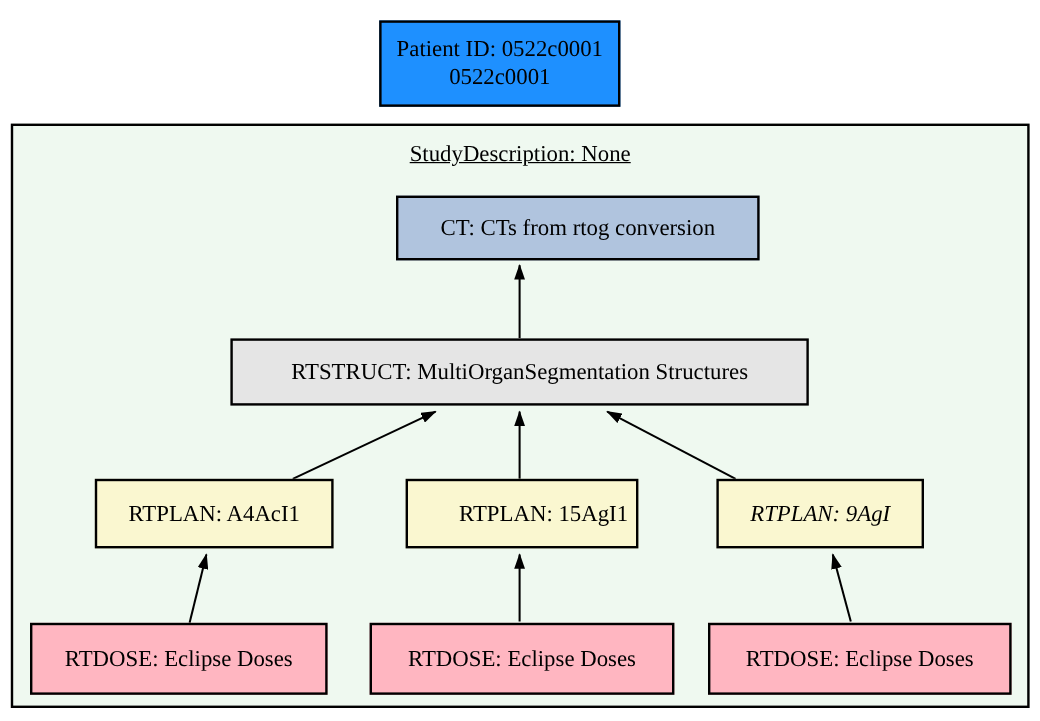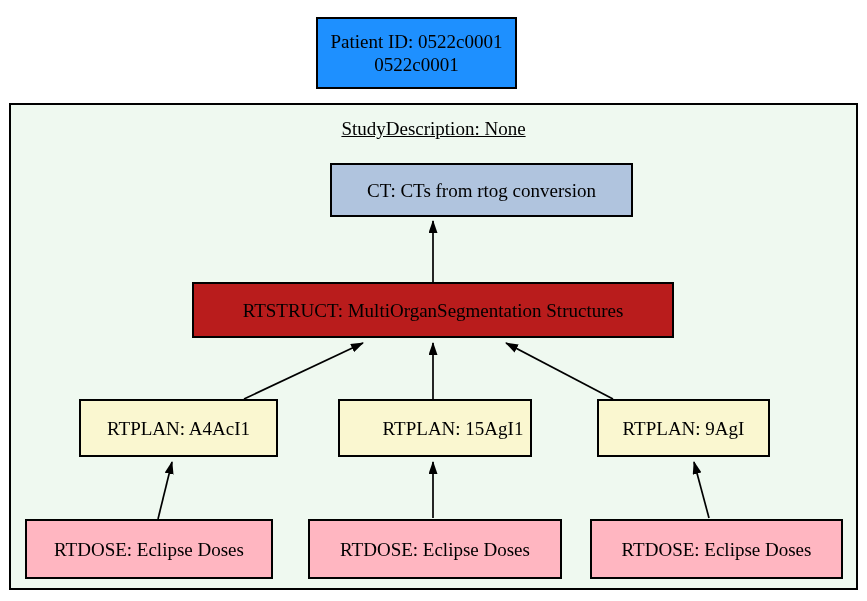--- a/index.html
+++ b/index.html
@@ -44,21 +44,21 @@
     top: 13px;
     text-align: center;
     font-size: 19px;
     text-decoration: underline;
   }
   .patient   { left: 316px; top: 17px;  width: 201px; height: 72px; }
   .ct        { left: 283px; top: 163px; width: 303px; height: 54px; margin-left: 47px; }
   .rtstruct  { left: 192px; top: 282px; width: 482px; height: 56px; }
   .rtplan-1  { left: 79px;  top: 399px; width: 199px; height: 58px; }
   .rtplan-2  { left: 338px; top: 399px; width: 194px; height: 58px; }
-  .rtplan-3  { left: 597px; top: 399px; width: 173px; height: 58px; }
+  .rtplan-3  { left: 597px; top: 399px; width: 173px; height: 58px; font-style: italic; }
   .rtdose-1  { left: 25px;  top: 519px; width: 248px; height: 60px; }
   .rtdose-2  { left: 308px; top: 519px; width: 254px; height: 60px; }
   .rtdose-3  { left: 590px; top: 519px; width: 253px; height: 60px; }
 </style>
 </head>
 <body>
 
 <div class="canvas">
 
   <div class="node patient" style="background-color: rgb(30, 144, 255);">
@@ -82,21 +82,21 @@
     <line x1="613" y1="399" x2="506" y2="343" stroke="#000" stroke-width="1.7" marker-end="url(#arrow)"></line>
     <line x1="158" y1="519" x2="172" y2="462" stroke="#000" stroke-width="1.7" marker-end="url(#arrow)"></line>
     <line x1="433" y1="518" x2="433" y2="462" stroke="#000" stroke-width="1.7" marker-end="url(#arrow)"></line>
     <line x1="709" y1="518" x2="694" y2="462" stroke="#000" stroke-width="1.7" marker-end="url(#arrow)"></line>
   </svg>
 
   <div class="node ct" style="background-color: rgb(176, 196, 222);">
     <div>CT: CTs from rtog conversion</div>
   </div>
 
-  <div class="node rtstruct" style="background-color: #b91c1c;">
+  <div class="node rtstruct" style="background-color: #e5e5e5;">
     <div>RTSTRUCT: MultiOrganSegmentation Structures</div>
   </div>
 
   <div class="node rtplan-1" style="background-color: rgb(250, 247, 208);">
     <div>RTPLAN: A4AcI1</div>
   </div>
 
   <div class="node rtplan-2" style="background-color: rgb(250, 247, 208); padding-left: 36px;">
     <div>RTPLAN: 15AgI1</div>
   </div>

